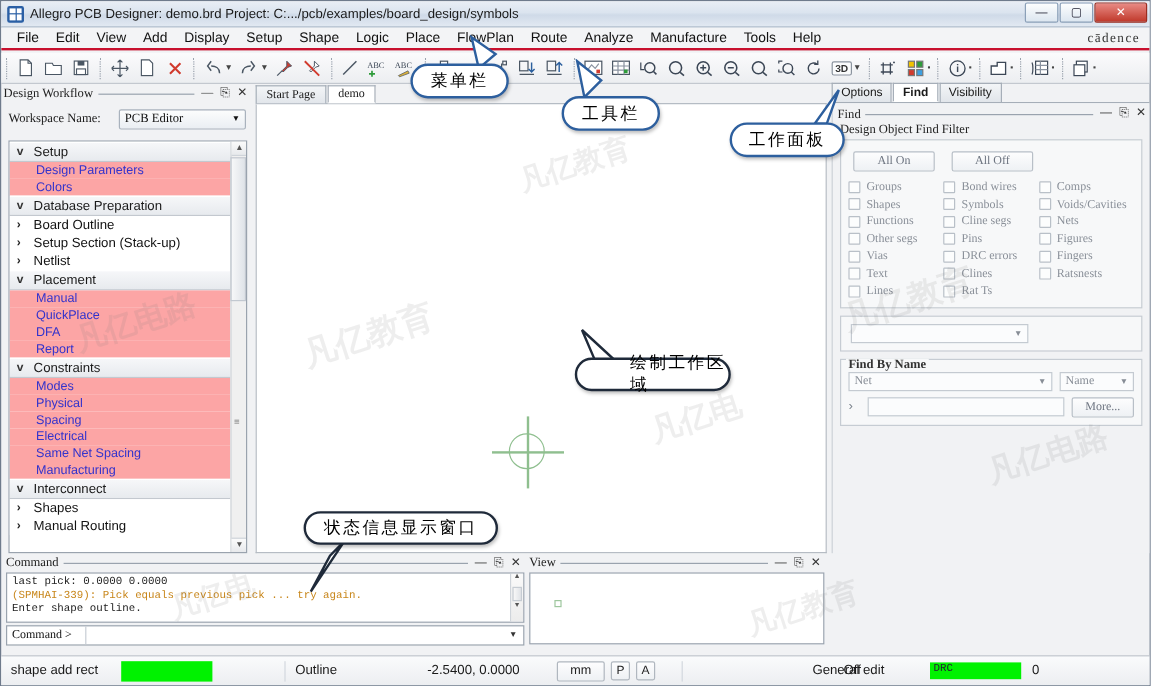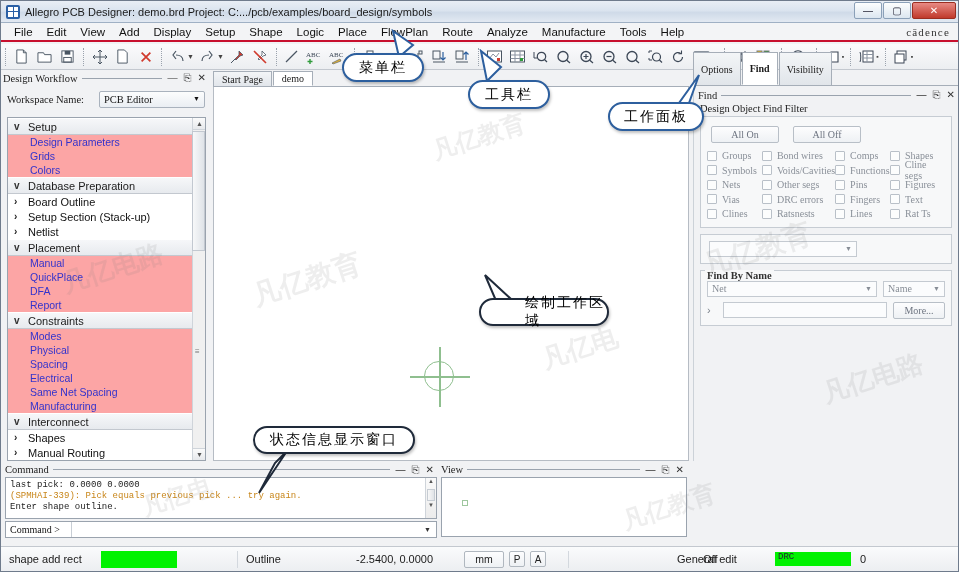--- a/index.html
+++ b/index.html
@@ -182,24 +182,24 @@
     position:absolute; left:14px; top:14px; width:30px; height:30px;
     border:1.5px solid #8fbf8f; border-radius:50%;
   }
 
   
   .rtabs {
     position: absolute; left: 692px; top: 69px; width: 265px; height: 16px;
     display: flex; align-items: flex-end; border-bottom: 1px solid #a6aeb8;
   }
   .rtab {
-    height: 33px; padding: 0 7px; margin-right: 1px;
+    height: 16px; padding: 0 7px; margin-right: 1px;
     border: 1px solid #a6aeb8; border-bottom: none;
     background: linear-gradient(180deg,#f3f5f7,#e1e5ea);
-    font-family: Liberation Serif, serif; font-size: 10px; color: #1a1a1a;
+    font-family: Liberation Sans, sans-serif; font-size: 10px; color: #1a1a1a;
     display: flex; align-items: center;
   }
   .rtab.active { background:#ffffff; border-bottom: 1px solid #fff; font-weight: bold; }
   .rpanel {
     position: absolute; left: 692px; top: 85px; width: 265px; height: 375px;
     background: #f1f2f4; border-left: 1px solid #ccd2d8;
   }
   .rcap { display:flex; align-items:center; height:14px; margin-top:2px; padding-left:4px; }
   .rcap-t { font-family: "Liberation Serif", serif; font-size: 10.5px; color:#222; }
   .group-box {
@@ -212,21 +212,21 @@
     font-family: "Liberation Serif", serif; font-size: 10.5px; color: #333;
     background: transparent; padding: 0 2px;
   }
   .btnrow { display: flex; gap: 14px; margin: 3px 0 6px 4px; }
   .gbtn {
     width: 68px; height: 17px; border: 1px solid #b8bfc7; border-radius: 2px;
     background: linear-gradient(180deg,#fdfdfe,#eef1f4);
     font-family: "Liberation Serif", serif; font-size: 10px; color: #6d7480;
     display: flex; align-items: center; justify-content: center;
   }
-  .cbgrid { display: grid; grid-template-columns: 1fr 1fr 1fr 1fr; row-gap: 1px; }
+  .cbgrid { display: grid; grid-template-columns: 1fr 1fr 1fr; row-gap: 1px; }
   .cb { display: flex; align-items: center; height: 13.5px; }
   .cbbox {
     width: 10px; height: 10px; border: 1px solid #b9c0c8; background: #fcfdfd;
     margin-right: 5px; border-radius: 1px;
   }
   .cbl { font-family: "Liberation Serif", serif; font-size: 10px; color: #8a9099; }
   .sel {
     height: 16px; border: 1px solid #c4cad1; background: #fbfcfd;
     display:flex; align-items:center; justify-content: space-between;
     padding: 0 4px; font-family: "Liberation Serif", serif; font-size: 10px; color:#878d96;
@@ -620,21 +620,20 @@
         <span style="font-size:7px;">▼</span>
       </span>
     </div>
     <div class="tree">
       <div class="tree-inner" id="tree-inner">
           <div class="grp">
             <span class="tw">v</span>
             <span>Setup</span>
           </div>
           <div class="leaf">Design Parameters</div>
-          <div class="leaf">Grids</div>
           <div class="leaf">Colors</div>
           <div class="grp">
             <span class="tw">v</span>
             <span>Database Preparation</span>
           </div>
           <div class="node">
             <span class="tw">›</span>
             <span>Board Outline</span>
           </div>
           <div class="node">

